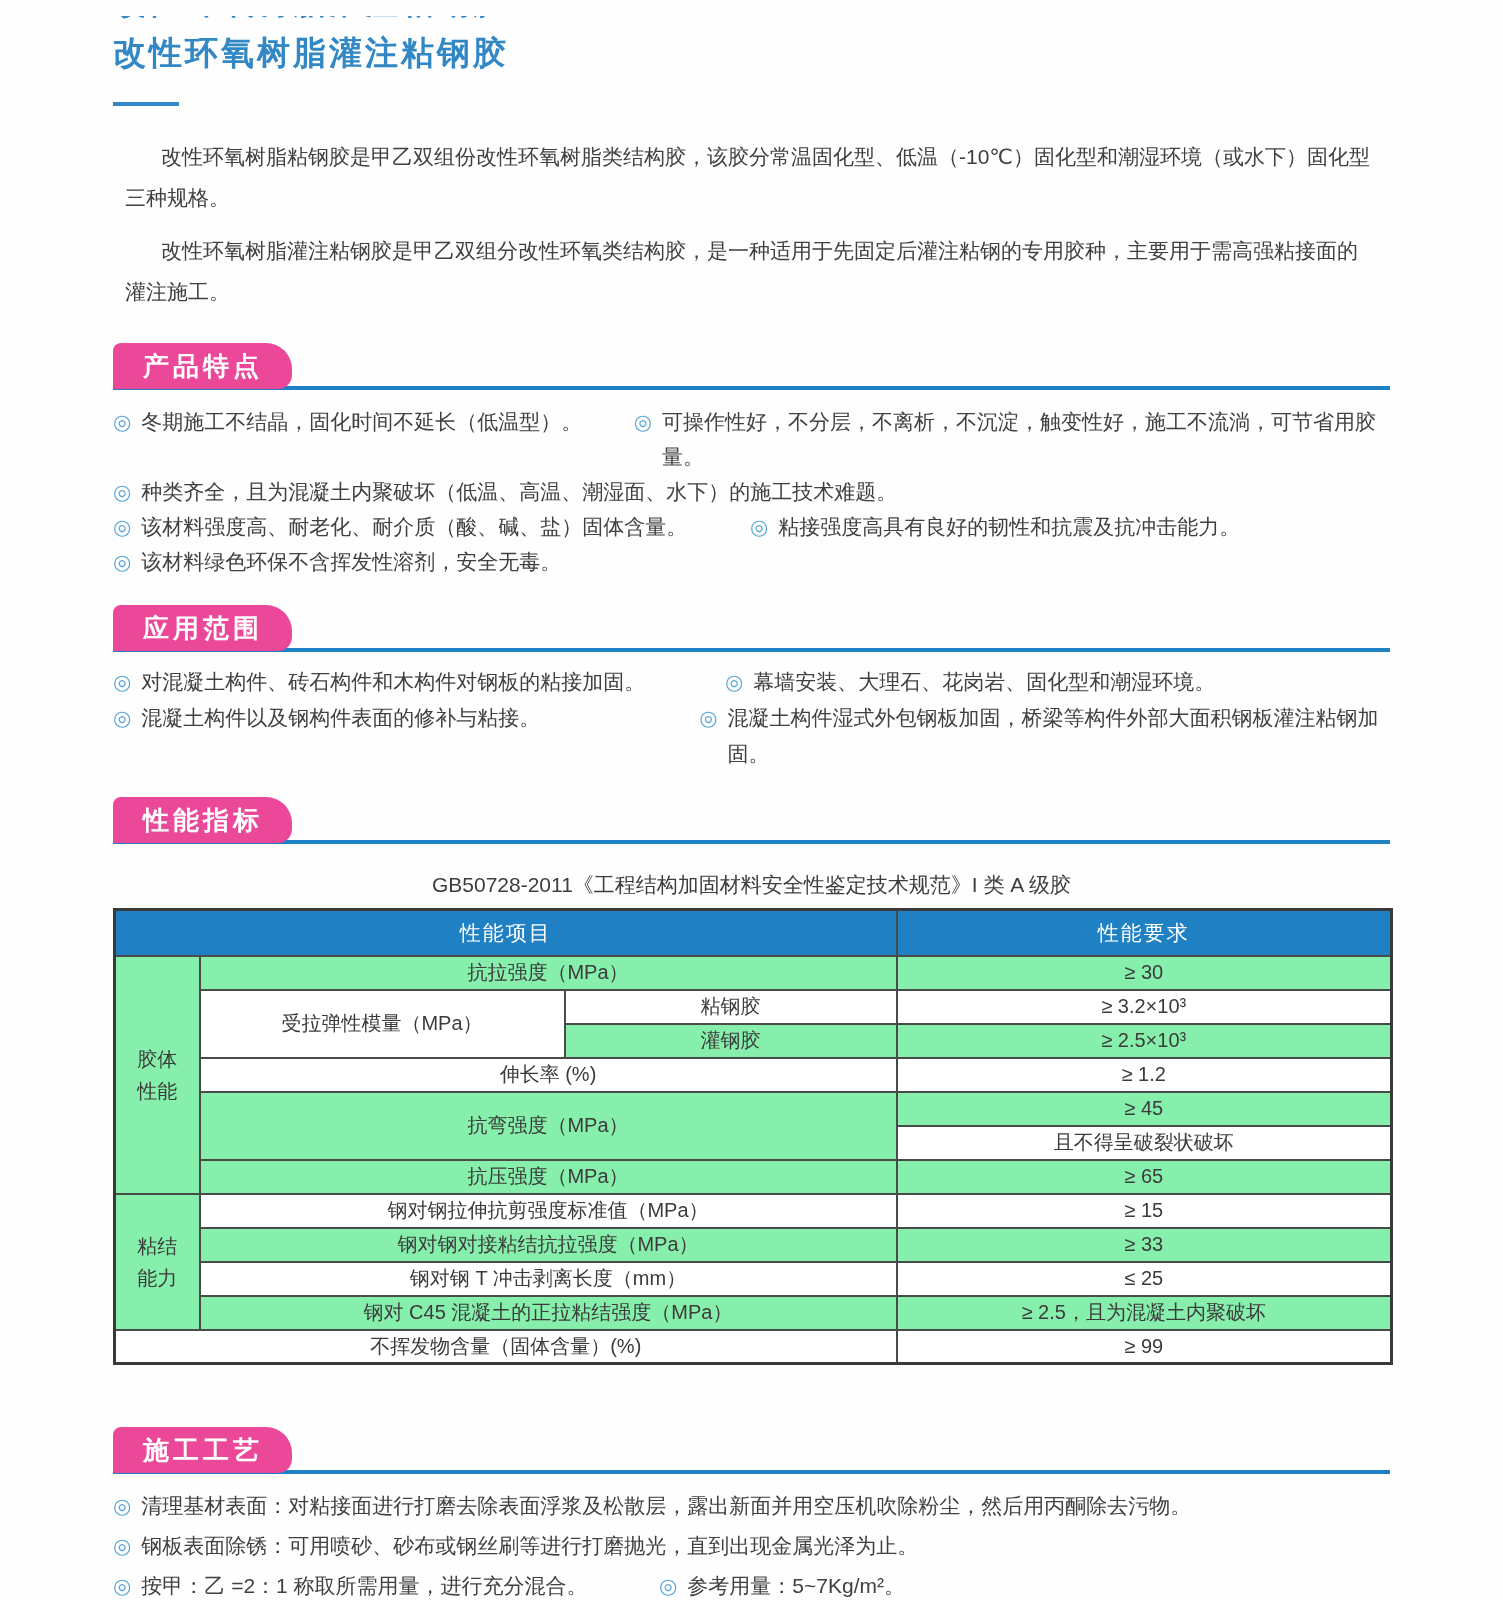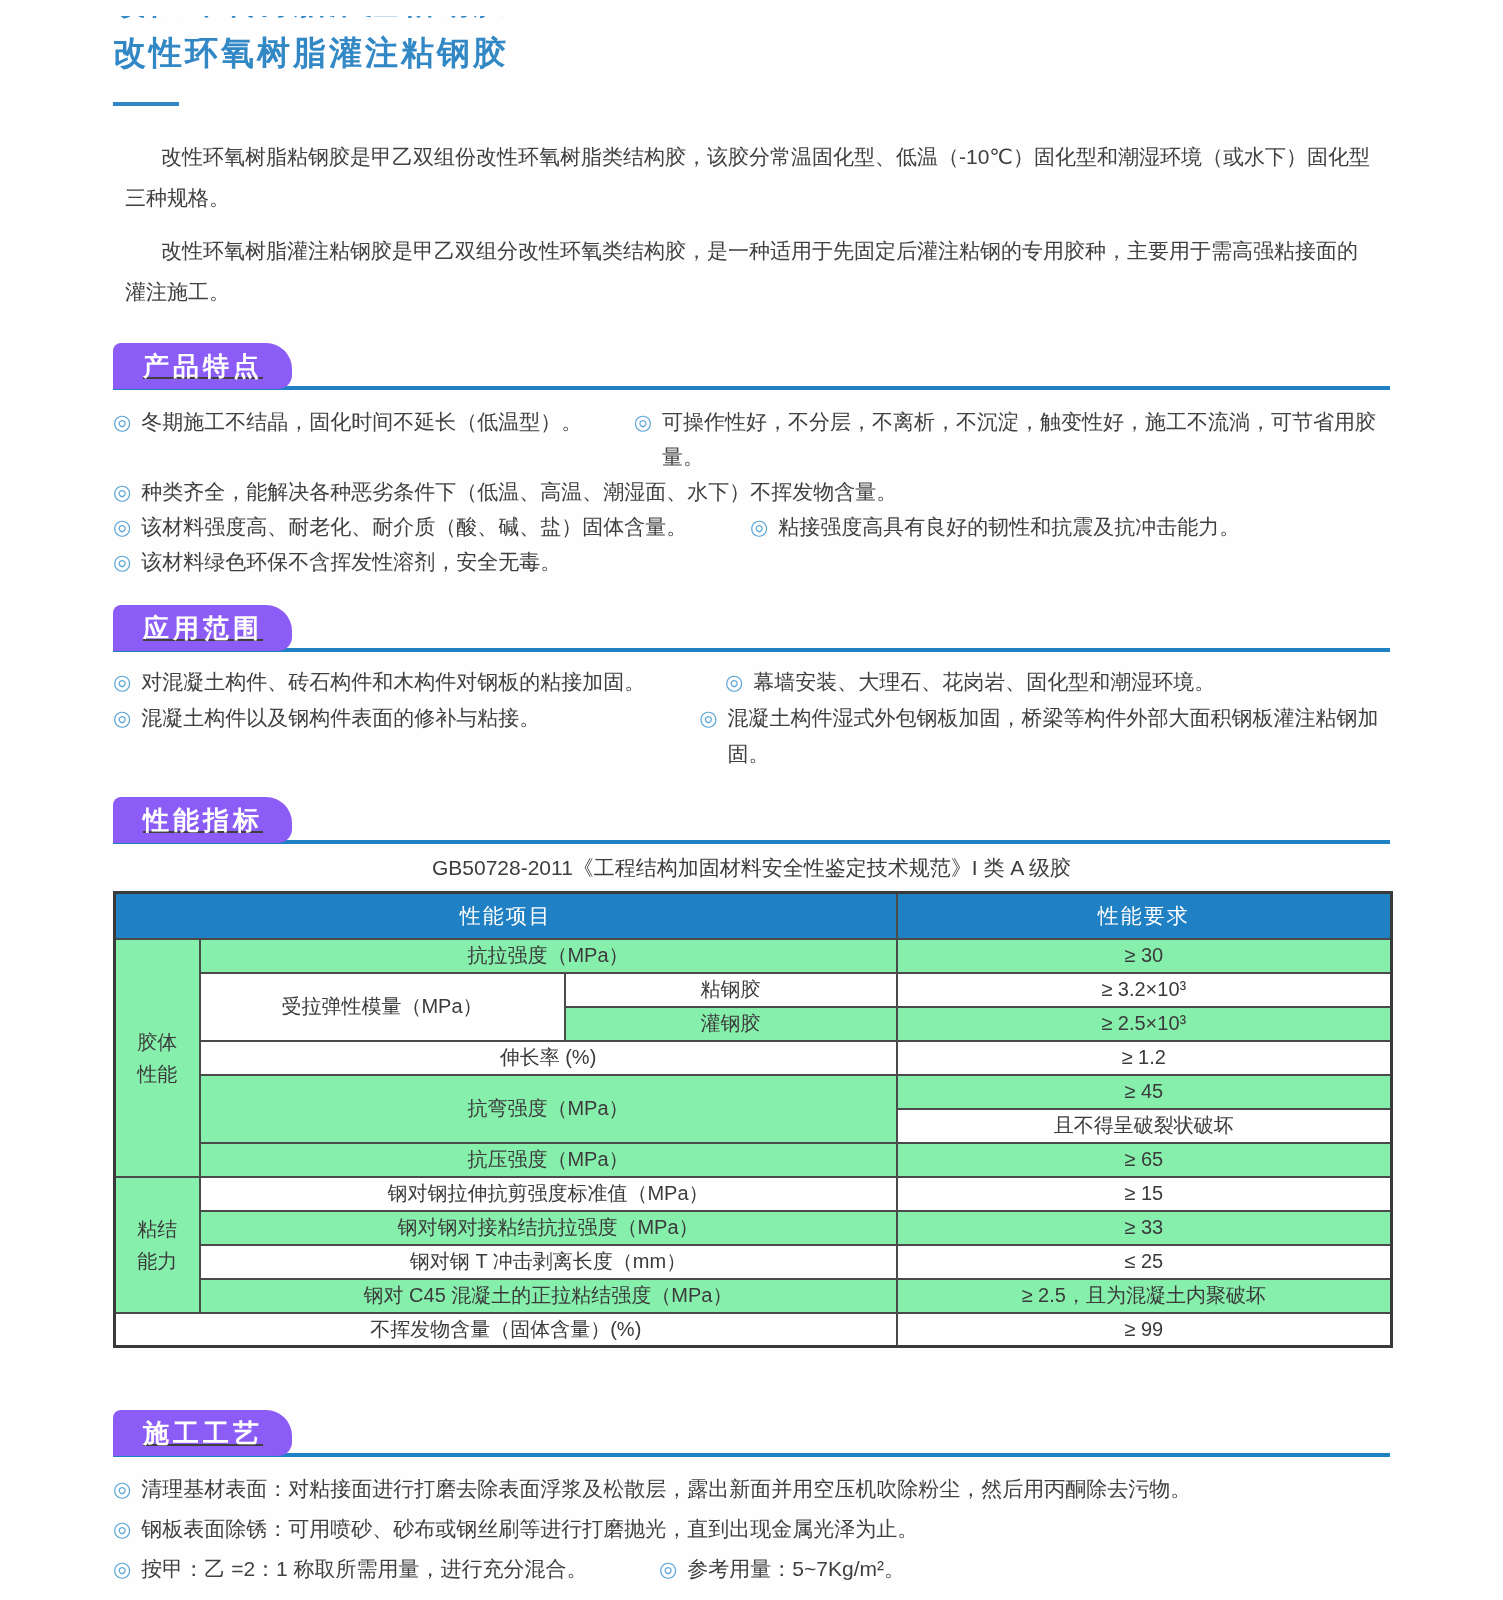--- a/index.html
+++ b/index.html
@@ -19,24 +19,24 @@
   h1.title { margin: 8px 0 0 0; font-size: 33px; font-weight: bold; color: #3287c5; letter-spacing: 3px; }
   .title-underline { width: 66px; height: 4px; background: #3287c5; margin-top: 26px; }
 
   .intro { margin-top: 30px; font-size: 21px; line-height: 41px; color: #404040; }
   .intro p { margin: 12px; text-indent: 36px; }
 
   .sec-head { position: relative; }
   .tab {
     display: inline-flex; align-items: center;
     width: 179px; height: 46px;
-    background: #8b5cf6;
+    background: #ec4899;
     border-radius: 8px 26px 14px 0;
     padding-left: 30px;
-    position: relative; z-index: 1; text-decoration: underline;
+    position: relative; z-index: 1;
   }
   .tab span { color: #ffffff; font-size: 26px; font-weight: bold; letter-spacing: 4px; white-space: nowrap; }
   .rule { height: 4px; background: #2080c4; margin-top: -3px; }
 
   .blist { font-size: 21px; color: #404040; }
   .brow { display: flex; align-items: baseline; }
   .bitem { display: flex; align-items: baseline; }
   .bullet { color: #5ea7d8; margin-right: 10px; font-size: 21px; flex: 0 0 auto; }
   .lw540 { width: 540px; }
   .lw546 { width: 546px; }
@@ -44,21 +44,21 @@
   .lw637 { width: 637px; }
 
   .features .blist { margin-top: 14px; }
   .features .brow { line-height: 35px; }
   .sec-features { margin-top: 31px; }
   .sec-applications { margin-top: 26px; }
   .applications .blist { margin-top: 12px; }
   .applications .brow { line-height: 36px; }
   .sec-performance { margin-top: 25px; }
 
-  .tbl-caption { margin-top: 10px; text-align: center; font-size: 21px; color: #3d3d3d; }
+  .tbl-caption { margin-top: 27px; text-align: center; font-size: 21px; color: #3d3d3d; }
   table.perf {
     width: 1277px; margin-top: 9px;
     border-collapse: collapse; table-layout: fixed;
     border: 3px solid #3a3a3a;
   }
   table.perf th, table.perf td {
     border: 2px solid #4a4a4a;
     text-align: center; vertical-align: middle;
     font-size: 20px; color: #3b3b3b;
     padding: 0 6px;
@@ -110,21 +110,21 @@
           <span>冬期施工不结晶，固化时间不延长（低温型）。</span>
         </div>
         <div class="bitem">
           <span class="bullet">◎</span>
           <span>可操作性好，不分层，不离析，不沉淀，触变性好，施工不流淌，可节省用胶量。</span>
         </div>
       </div>
       <div class="brow">
         <div class="bitem">
           <span class="bullet">◎</span>
-          <span>种类齐全，能解决各种恶劣条件下（低温、高温、潮湿面、水下）不挥发物含量。</span>
+          <span>种类齐全，且为混凝土内聚破坏（低温、高温、潮湿面、水下）的施工技术难题。</span>
         </div>
       </div>
       <div class="brow">
         <div class="bitem lw637">
           <span class="bullet">◎</span>
           <span>该材料强度高、耐老化、耐介质（酸、碱、盐）固体含量。</span>
         </div>
         <div class="bitem">
           <span class="bullet">◎</span>
           <span>粘接强度高具有良好的韧性和抗震及抗冲击能力。</span>

